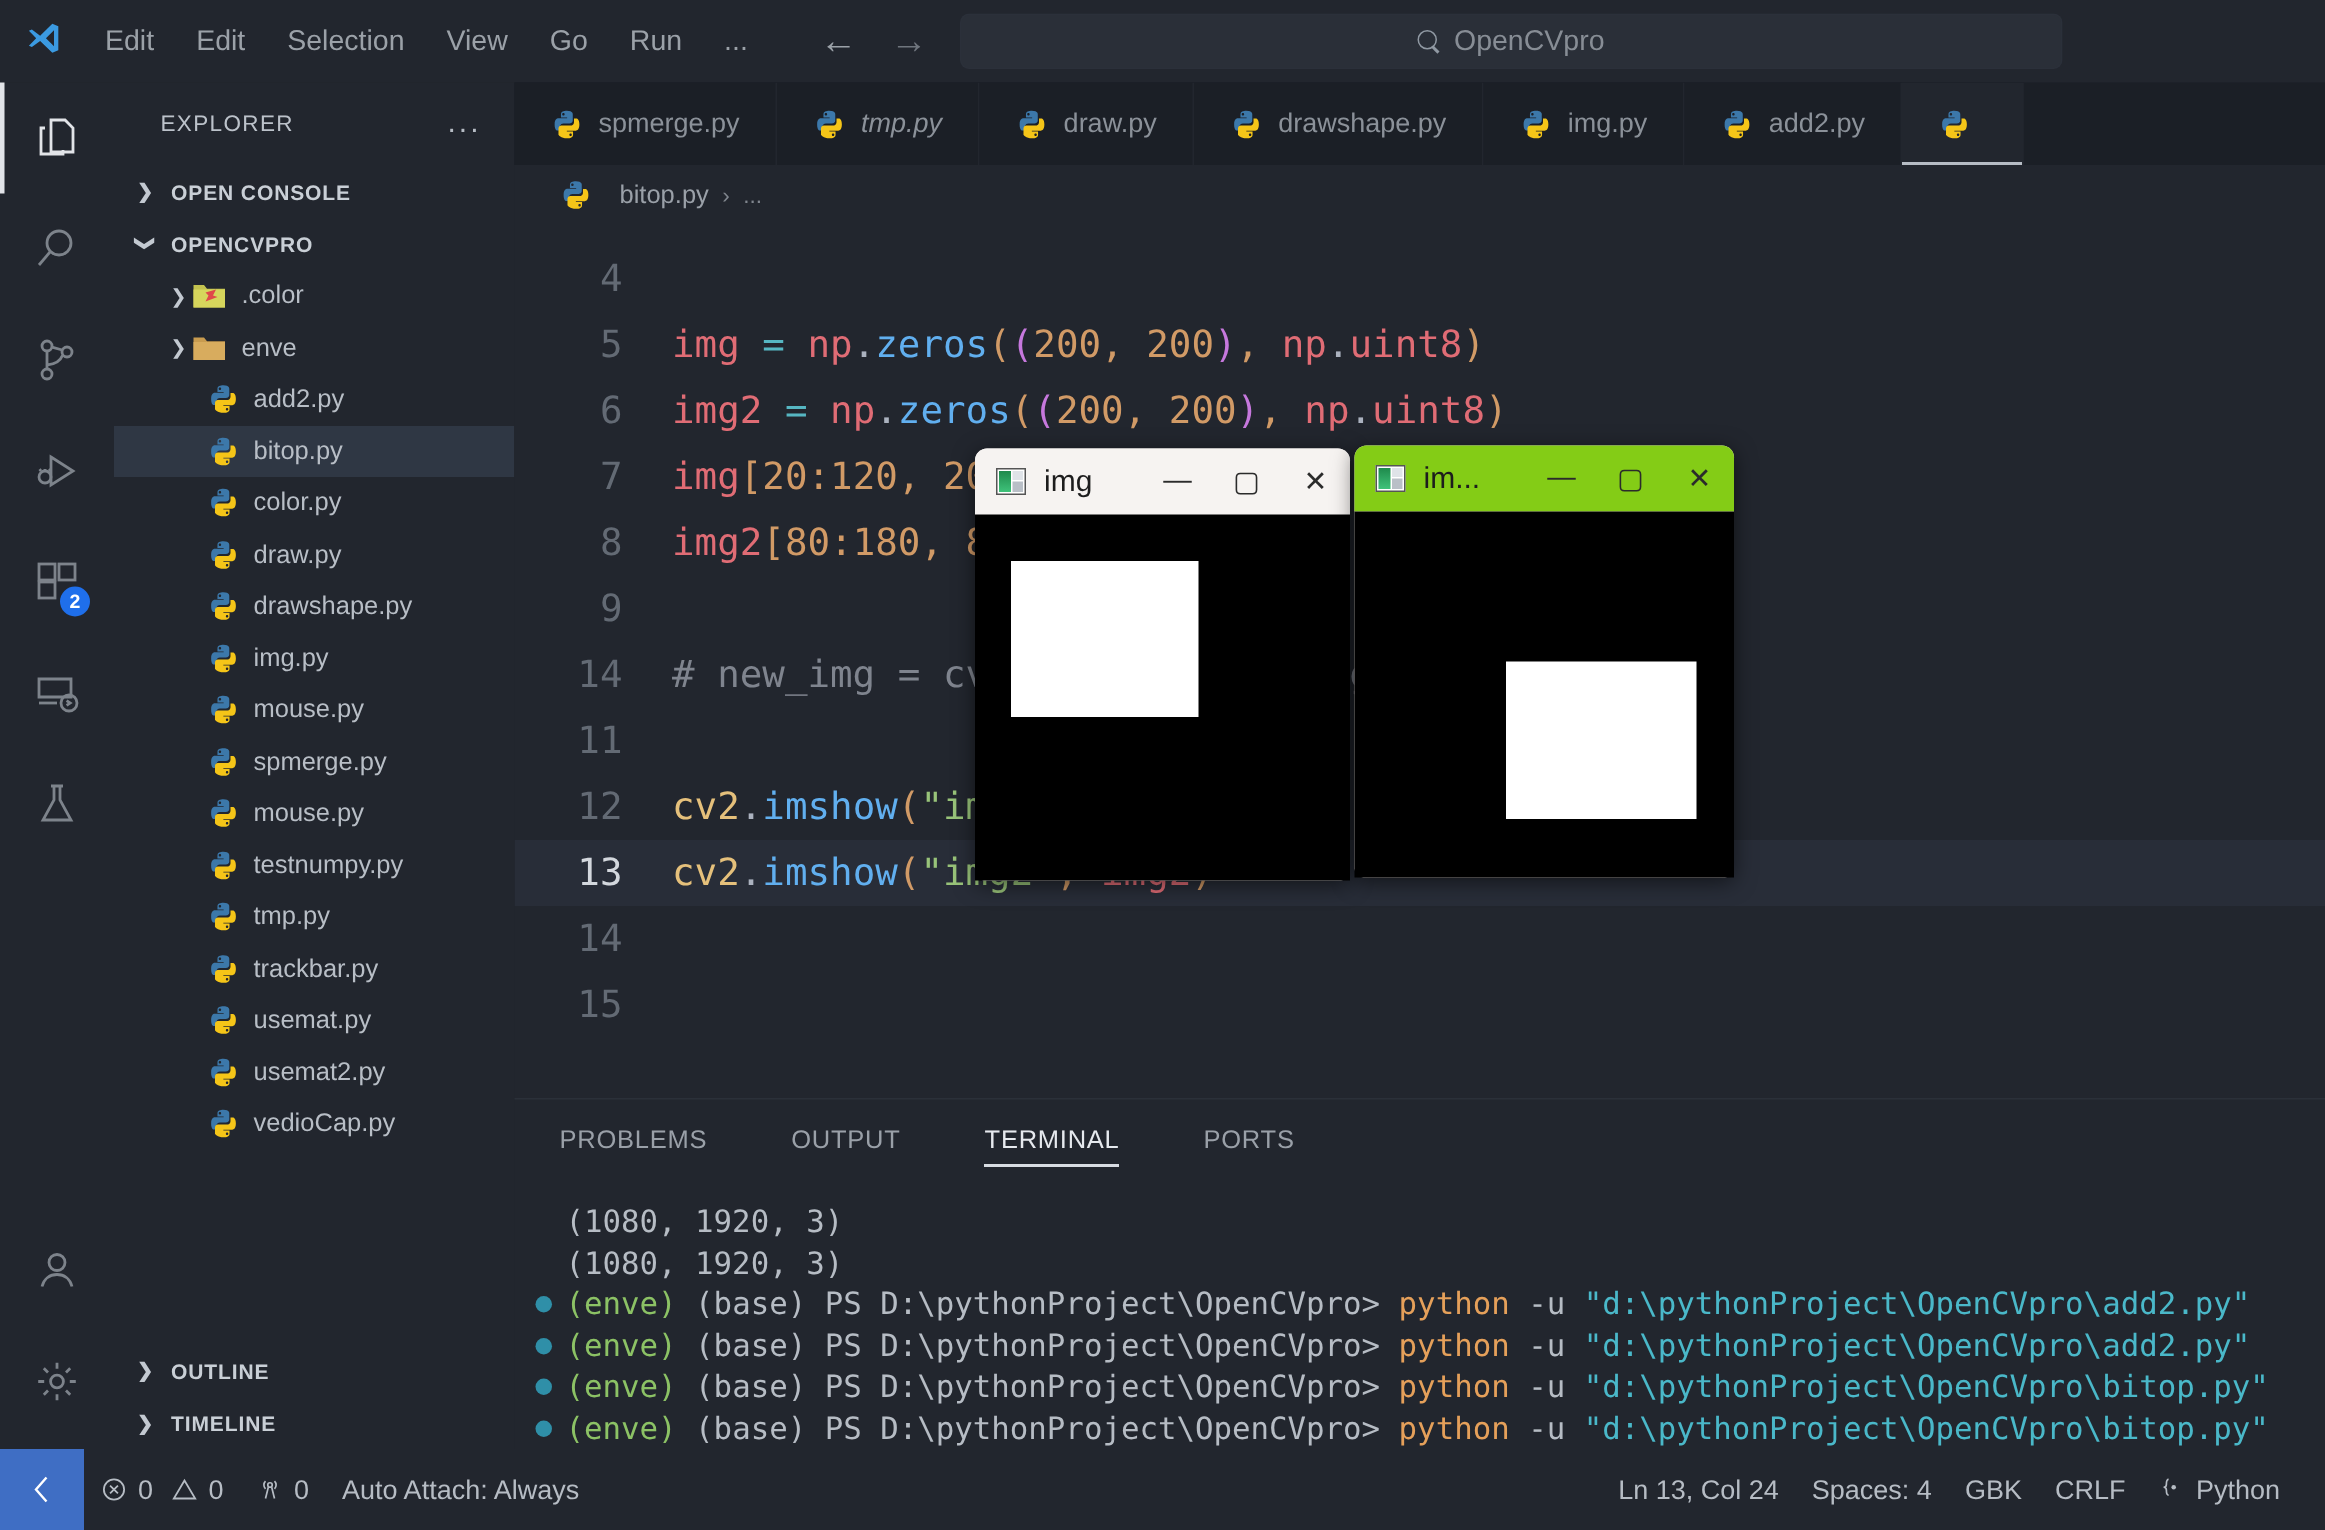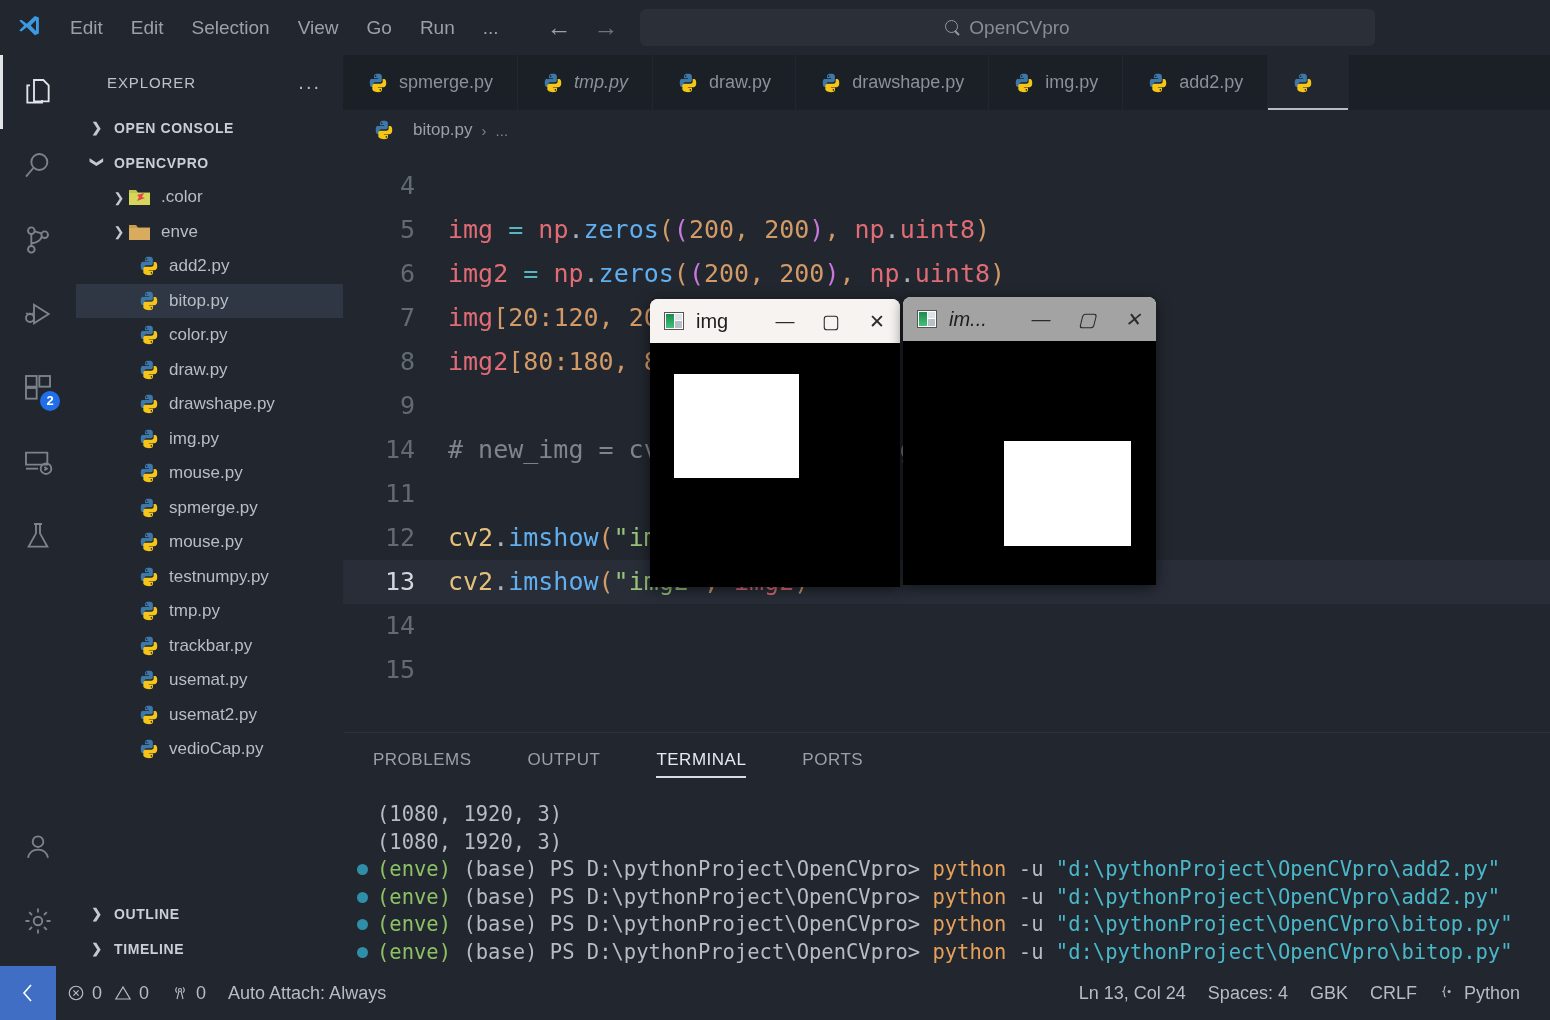--- a/index.html
+++ b/index.html
@@ -570,21 +570,21 @@
       <span class="wb">▢</span>
       <span class="wb">✕</span>
     </span>
   </div>
   <div class="body" style="height:244px;">
     <div class="rect" id="cvrect-0" style="left: 9.5%; top: 12.5%; width: 50%; height: 43%;"></div>
   </div>
 </div>
 
 <div class="cvwin" id="cvwin-1" style="left:903px; top:297px; width:253px; height:288px; background:#fbf1ec; border-radius:8px 8px 6px 6px;">
-  <div class="titlebar" style="background:#a3a3a3; border-radius:8px 8px 0 0;font-style:italic;">
+  <div class="titlebar" style="background:#84cc16; border-radius:8px 8px 0 0;">
     <span class="cvicon">
         <i class="g"></i>
         <i class="w1"></i>
         <i class="w2"></i>
       </span>
     <span class="wintitle">im...</span>
     <span class="winbtns">
       <span class="wb">—</span>
       <span class="wb">▢</span>
       <span class="wb">✕</span>

